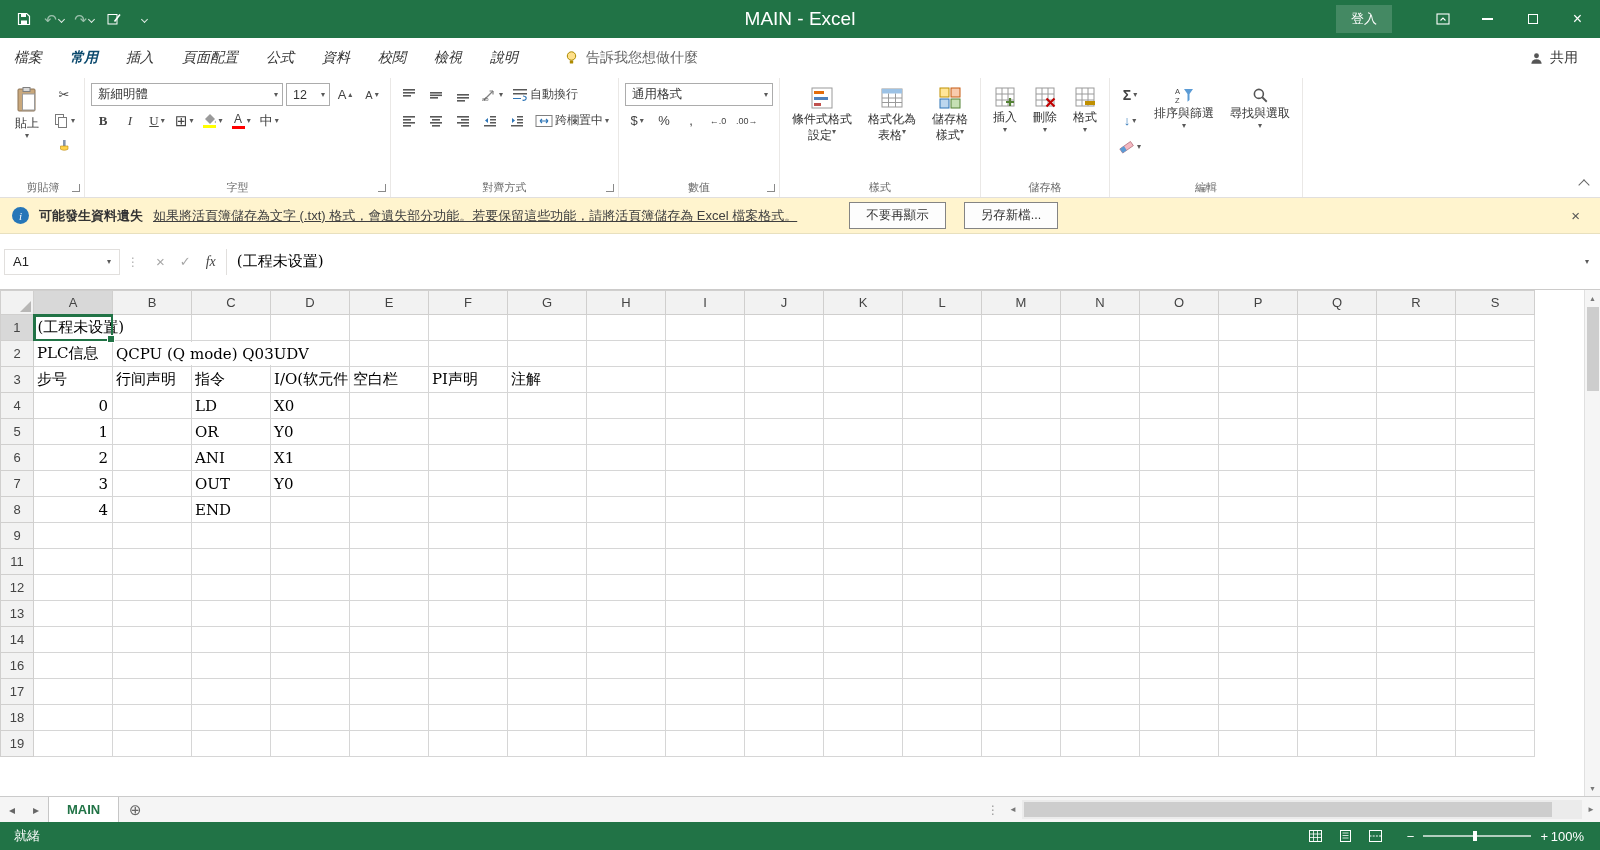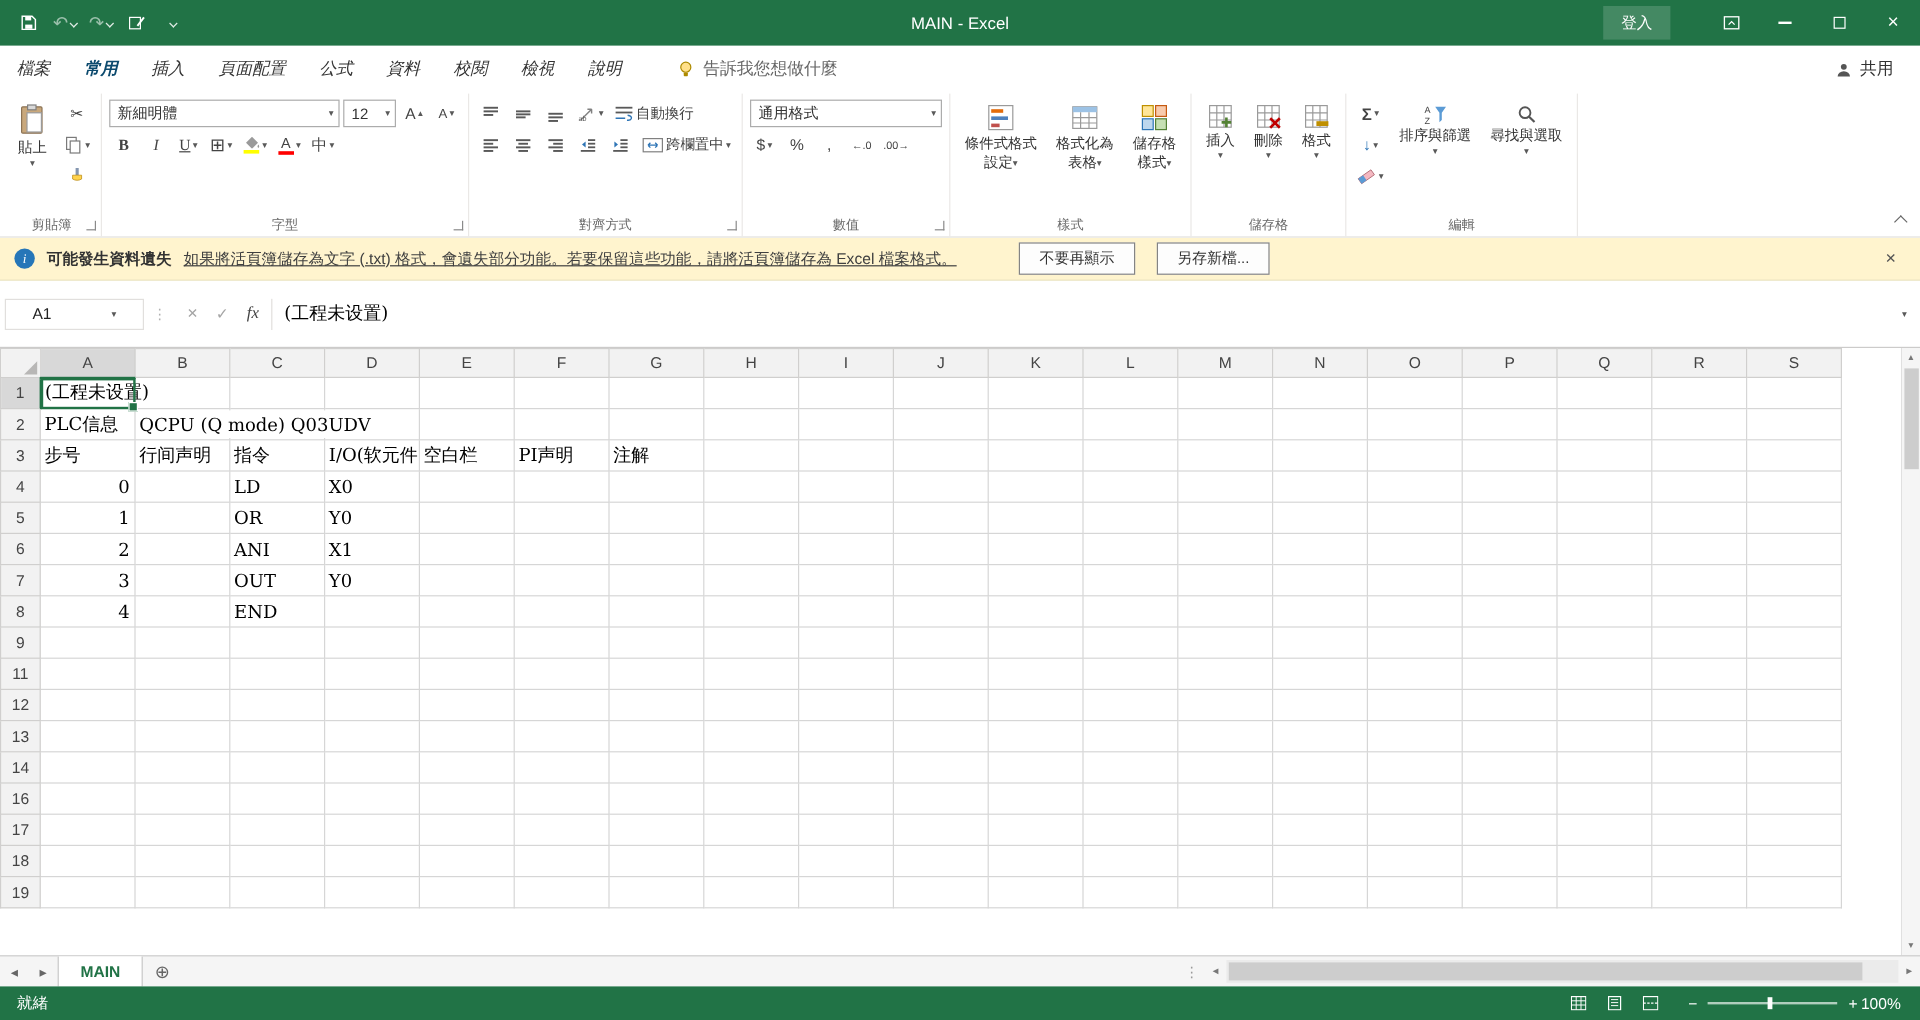--- a/index.html
+++ b/index.html
@@ -8,21 +8,21 @@
   button { background:none; border:none; font:inherit; color:inherit; cursor:default; }
   .app { width:1600px; height:850px; display:flex; flex-direction:column; }
 
   
   .titlebar { height:38px; background:#217346; color:#fff; display:flex; align-items:center; position:relative; flex:0 0 auto; }
   .qat { display:flex; align-items:center; gap:2px; padding-left:10px; z-index:2; }
   .qbtn { width:28px; height:28px; display:flex; align-items:center; justify-content:center; gap:2px; color:#fff; }
   .qbtn.dim .qglyph { opacity:.55; }
   .qglyph { font-size:15px; line-height:1; }
   .chev-down { width:5px; height:5px; border-right:1.2px solid currentColor; border-bottom:1.2px solid currentColor; transform:rotate(45deg); display:inline-block; opacity:.85; }
-  .win-title { position:absolute; left:0; right:0; text-align:center; font-size:14px; pointer-events:none; }
+  .win-title { position:absolute; left:0; right:0; text-align:center; font-size:19px; pointer-events:none; }
   .tb-right { margin-left:auto; display:flex; align-items:center; height:100%; z-index:2;padding-left:12px; }
   .signin { background:rgba(255,255,255,.16); padding:5px 15px; font-size:13px; margin-right:28px; }
   .winbtn { width:45px; height:100%; display:flex; align-items:center; justify-content:center; font-size:16px; }
   .maxbox { width:10px; height:10px; border:1px solid #fff; display:inline-block; }
   .minbar { width:11px; height:2px; background:#fff; display:inline-block; }
 
   
   .tabrow { height:40px; display:flex; align-items:center; background:#fff; font-size:14px; color:#333; flex:0 0 auto; }
   .rtab { padding:0 14px; height:100%; display:flex; align-items:center;font-style:italic; }
   .rtab.active { color:#0c4a6e; font-weight:bold; }
@@ -34,45 +34,45 @@
   .rgroup { position:relative; display:flex; align-items:flex-start; padding:5px 6px 16px 6px; border-right:1px solid #EAE8E6; gap:4px; }
   .glabel { position:absolute; bottom:2px; left:0; right:0; text-align:center; font-size:11px; color:#696969; }
   .glaunch { position:absolute; bottom:5px; right:4px; width:8px; height:8px; border-right:1px solid #8A8A8A; border-bottom:1px solid #8A8A8A; }
   .bigbtn { display:flex; flex-direction:column; align-items:center; padding:3px 6px; font-size:12px; color:#333; line-height:1.2; gap:2px; }
   .chev { font-size:8px; color:#595959; line-height:1; }
   .sbtn { height:23px; min-width:24px; display:flex; align-items:center; justify-content:center; gap:2px; font-size:13px; color:#444; padding:0 3px; }
   .vstack { display:flex; flex-direction:column; gap:3px; }
   .hrow { display:flex; align-items:center; gap:3px; }
   .combo { height:23px; border:1px solid #ACACAC; background:#fff; display:flex; align-items:center; font-size:12.5px; color:#333; padding:0 4px 0 6px; }
   .combo .chev { margin-left:auto; padding-left:4px; }
-  .w-fontname { width:192px; } .w-fontsize { width:44px; } .w-numfmt { width:160px;justify-content:center; }
+  .w-fontname { width:192px; } .w-fontsize { width:44px; } .w-numfmt { width:148px;justify-content:center; }
   .bold-b { font-weight:700; font-family:"Liberation Serif",serif; }
   .ital-i { font-style:italic; font-family:"Liberation Serif",serif; }
   .und-u { text-decoration:underline; font-family:"Liberation Serif",serif; }
   .stack2 { display:flex; flex-direction:column; align-items:center; line-height:1; gap:1px; }
   .ubar { width:13px; height:3px; display:block; }
   .ubar.y { background:#FFFF00; } .ubar.r { background:#FF0000; }
   .collapse-chev { position:absolute; right:12px; bottom:8px; width:8px; height:8px; border-left:1.5px solid #666; border-top:1.5px solid #666; transform:rotate(45deg); }
-  .l2row { display:flex; align-items:center; gap:0; }
+  .l2row { display:flex; align-items:flex-start; gap:0; }
   .sum-glyph { font-size:14px; font-weight:bold; color:#444; }
   .fill-glyph { font-size:13px; color:#2E75B6; font-weight:bold; }
   .borders-glyph { font-size:15px; color:#444; }
 
   
   .msgbar { height:36px; background:#FFF4CE; display:flex; align-items:center; padding:0 12px; gap:10px; font-size:13px; color:#333; border-bottom:1px solid #E8E0BE; flex:0 0 auto; }
   .info-circle { width:17px; height:17px; border-radius:50%; background:#2676B8; color:#fff; display:flex; align-items:center; justify-content:center; font-size:11px; font-family:"Liberation Serif",serif; font-style:italic; flex:0 0 auto; }
   .msg-title { font-weight:700; }
   .msg-link { text-decoration:underline; color:#404040; }
   .msg-btn { border:1px solid #848484; background:#FDFDFD; padding:4px 16px; font-size:12.5px; color:#333; margin-left:8px; white-space:nowrap; }
   .msg-btn.first { margin-left:42px; }
   .msg-close { margin-left:auto; color:#555; font-size:15px; padding:0 8px; }
 
   
   .formula-row { height:56px; background:#fff; display:flex; align-items:center; padding:0 2px; border-bottom:1px solid #CCCBCA; flex:0 0 auto; }
-  .namebox { width:116px; height:26px; border:1px solid #E1DFDD; display:flex; align-items:center; padding:0 22px; font-size:13px; color:#222; margin-left:2px; }
+  .namebox { width:116px; height:26px; border:1px solid #E1DFDD; display:flex; align-items:center; padding:0 8px; font-size:13px; color:#222; margin-left:2px; }
   .namebox .chev { margin-left:auto; }
   .fgrip { color:#B0B0B0; padding:0 7px; font-size:12px; }
   .fbtns { display:flex; align-items:center; gap:15px; padding:0 10px; border-right:1px solid #E1DFDD; height:26px; }
   .fcancel { color:#A6A6A6; font-size:15px; }
   .fcheck { color:#A6A6A6; font-size:13px; }
   .ffx { font-family:"Liberation Serif",serif; font-style:italic; font-size:14px; color:#444; }
   .fvalue { flex:1; height:26px; display:flex; align-items:center; padding:0 10px; font-family:"DejaVu Serif","Liberation Serif",serif; font-size:15px; color:#000; }
   .fexpand { padding:0 9px; }
 
   

